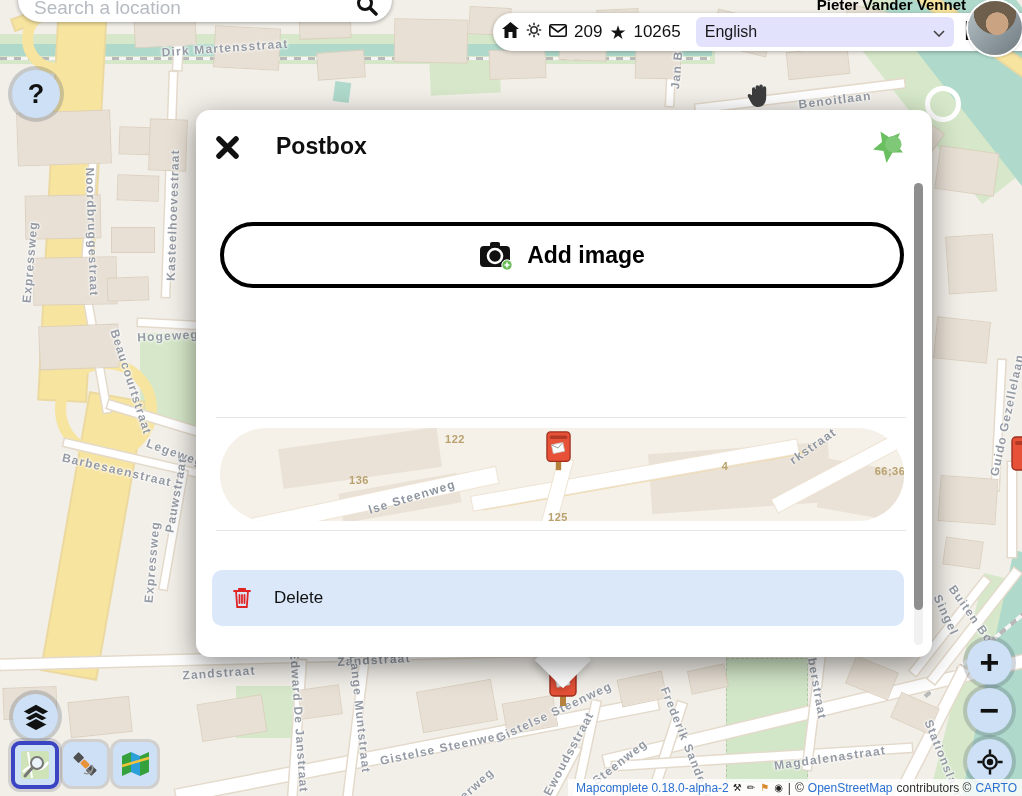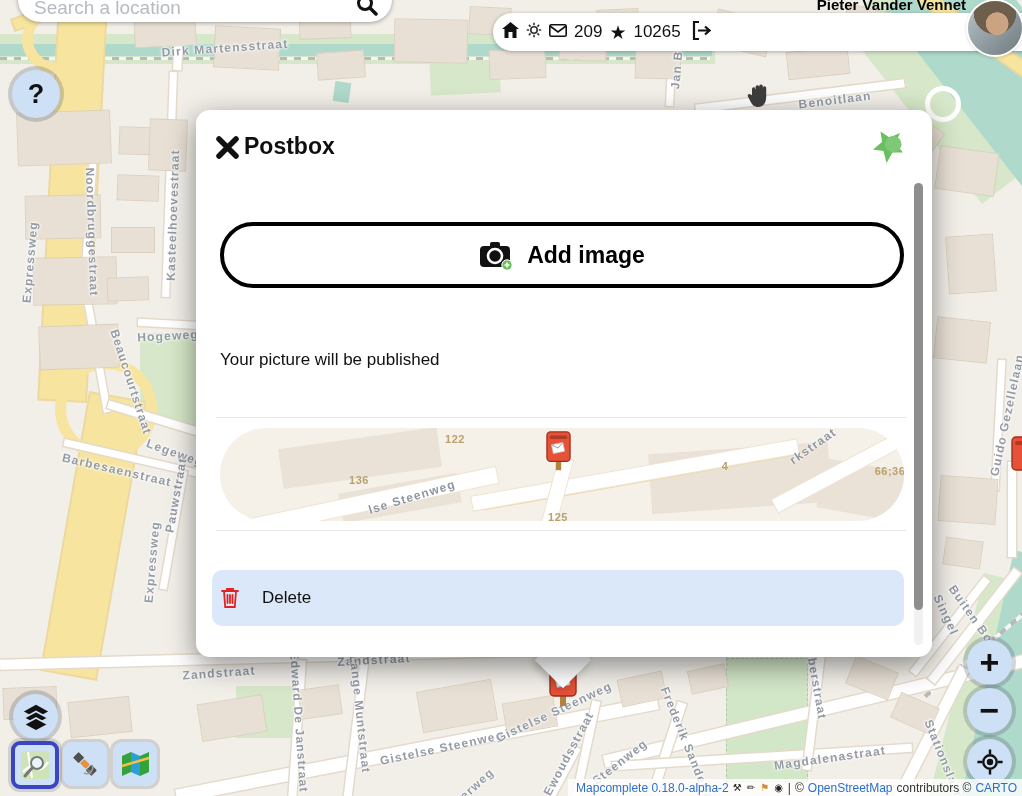--- a/index.html
+++ b/index.html
@@ -63,37 +63,37 @@
   .stylebtn{position:absolute;width:44px;height:44px;background:#cde0f5;border-radius:9px;z-index:55;
     display:flex;align-items:center;justify-content:center;box-shadow:0 0 0 3px rgba(90,100,115,.22)}
   .stylebtn.sel{border:4px solid #3b45c3;width:40px;height:40px}
 
   
   .tail{position:absolute;left:543px;top:640px;width:40px;height:40px;background:#fff;
     transform:rotate(45deg);z-index:48;box-shadow:0 3px 8px rgba(0,0,0,.25)}
   .modal{position:absolute;left:196px;top:110px;width:736px;height:547px;background:#fff;
     border-radius:14px;box-shadow:0 8px 28px rgba(0,0,0,.45);z-index:50}
   .m-close{position:absolute;left:18px;top:24px;cursor:pointer}
-  .m-title{position:absolute;left:48px;top:23px;font-size:23px;font-weight:bold;color:#0f0f0f}
+  .m-title{position:absolute;left:80px;top:23px;font-size:23px;font-weight:bold;color:#0f0f0f}
   .m-logo{position:absolute;right:26px;top:20px}
   .addimg{position:absolute;left:24px;top:112px;width:676px;height:58px;border:4.5px solid #000;
     border-radius:33px;background:#fff;display:flex;align-items:center;justify-content:center;gap:14px}
   .addimg span{font-size:23px;font-weight:bold;color:#000}
   .disclaimer{position:absolute;left:28px;top:188px;width:676px;text-align:center;font-size:13px;
     color:#111;line-height:28px}
   .license-row{position:absolute;left:24px;top:240px;display:flex;align-items:center;gap:7px;
     font-size:17px;color:#111}
   .license-select{width:272px;height:30px;background:#e3e2fc;border-radius:6px;display:flex;
     align-items:center;justify-content:space-between;padding:0 10px;box-sizing:border-box;
     font-size:16px;color:#18181b}
   .hr{position:absolute;left:20px;right:26px;height:1px;background:#e4e6e9}
   .minimap{position:absolute;left:24px;top:318px;width:684px;height:93px;border-radius:46px;
     overflow:hidden;background:#f5f1e9}
   .delete-btn{position:absolute;left:16px;top:460px;width:692px;height:56px;background:#dbe8fa;
-    border-radius:10px;display:flex;align-items:center;gap:22px;padding-left:8px;box-sizing:border-box}
+    border-radius:10px;display:flex;align-items:center;gap:22px;padding-left:20px;box-sizing:border-box}
   .delete-btn span{font-size:17px;color:#111}
   .m-track{position:absolute;right:9px;top:73px;width:9px;height:462px;background:#f1f1f1;border-radius:5px}
   .m-thumb{position:absolute;left:0;top:0;width:9px;height:427px;background:#8e8e8e;border-radius:5px}
 
   .marker{position:absolute;z-index:9}
   .attr{position:absolute;right:0;bottom:0;height:17px;background:rgba(255,255,255,.82);z-index:60;
     display:flex;align-items:center;gap:4px;padding:0 5px 0 8px;font-size:12px;color:#333;white-space:nowrap}
   .attr a{color:#2a6fd1;text-decoration:none}
   .attr .ic{font-size:10px;color:#222;letter-spacing:1px}
   .attr .ic.fl{color:#d98b2b}
@@ -265,20 +265,26 @@
           <path d="M10 1v3M10 16v3M1 10h3M16 10h3M3.6 3.6l2.1 2.1M14.3 14.3l2.1 2.1M16.4 3.6l-2.1 2.1M5.7 14.3l-2.1 2.1"></path>
         </g>
       </svg></span>
   <span><svg width="18" height="13" viewBox="0 0 18 13">
         <rect x="0.8" y="0.8" width="16.4" height="11.4" rx="1.5" fill="none" stroke="#111" stroke-width="1.6"></rect>
         <path d="M1 2l8 6 8-6" stroke="#111" stroke-width="1.6" fill="none"></path>
       </svg></span>
   <span class="cnt">209</span>
   <span class="star-glyph">★</span>
   <span class="cnt">10265</span>
+  <div class="lang-select">
+    <span>English</span>
+    <span><svg width="12" height="7">
+          <path d="M1 1 L6 6 L11 1" stroke="#444" stroke-width="1.6" fill="none"></path>
+        </svg></span>
+  </div>
   <span style="margin-left:4px"><svg width="19" height="19" viewBox="0 0 19 19">
         <path d="M7 1 H2 V18 H7" stroke="#111" stroke-width="2.2" fill="none"></path>
         <path d="M6 9.5 H17 M13 5.5 l4.5 4 -4.5 4" stroke="#111" stroke-width="2.2" fill="none"></path>
       </svg></span>
 </div>
 <div class="avatar"></div>
 
 <div class="round-btn help-btn">
   <span>?</span>
 </div>
@@ -306,21 +312,20 @@
           <circle cx="16" cy="16" r="7" fill="none" stroke="#fff" stroke-width="2.6"></circle>
           <circle cx="28" cy="25" r="5.2" fill="#6fbf5f" stroke="#fff" stroke-width="1"></circle>
           <path d="M28 22.5v5M25.5 25h5" stroke="#fff" stroke-width="1.6"></path>
         </svg>
     </span>
     <span>Add image</span>
   </div>
 
 
   <div class="license-row">
-    <span>Your picture will be published</span>
   </div>
 
   <div class="hr" style="top:307px"></div>
   <div class="minimap" id="minimap">
     <div class="marker" style="left:325px;top:3px;z-index:9">
       <svg viewBox="0 0 30 46" width="27" height="41">
           <rect x="12" y="32" width="6" height="12" fill="#b5823e"></rect>
           <rect x="2" y="1" width="26" height="33" rx="4" fill="#e65138" stroke="#9c2f1e" stroke-width="1.4"></rect>
           <rect x="5" y="5" width="20" height="4" rx="2" fill="#b23a25"></rect>
           <g transform="rotate(-12 15 19)">

